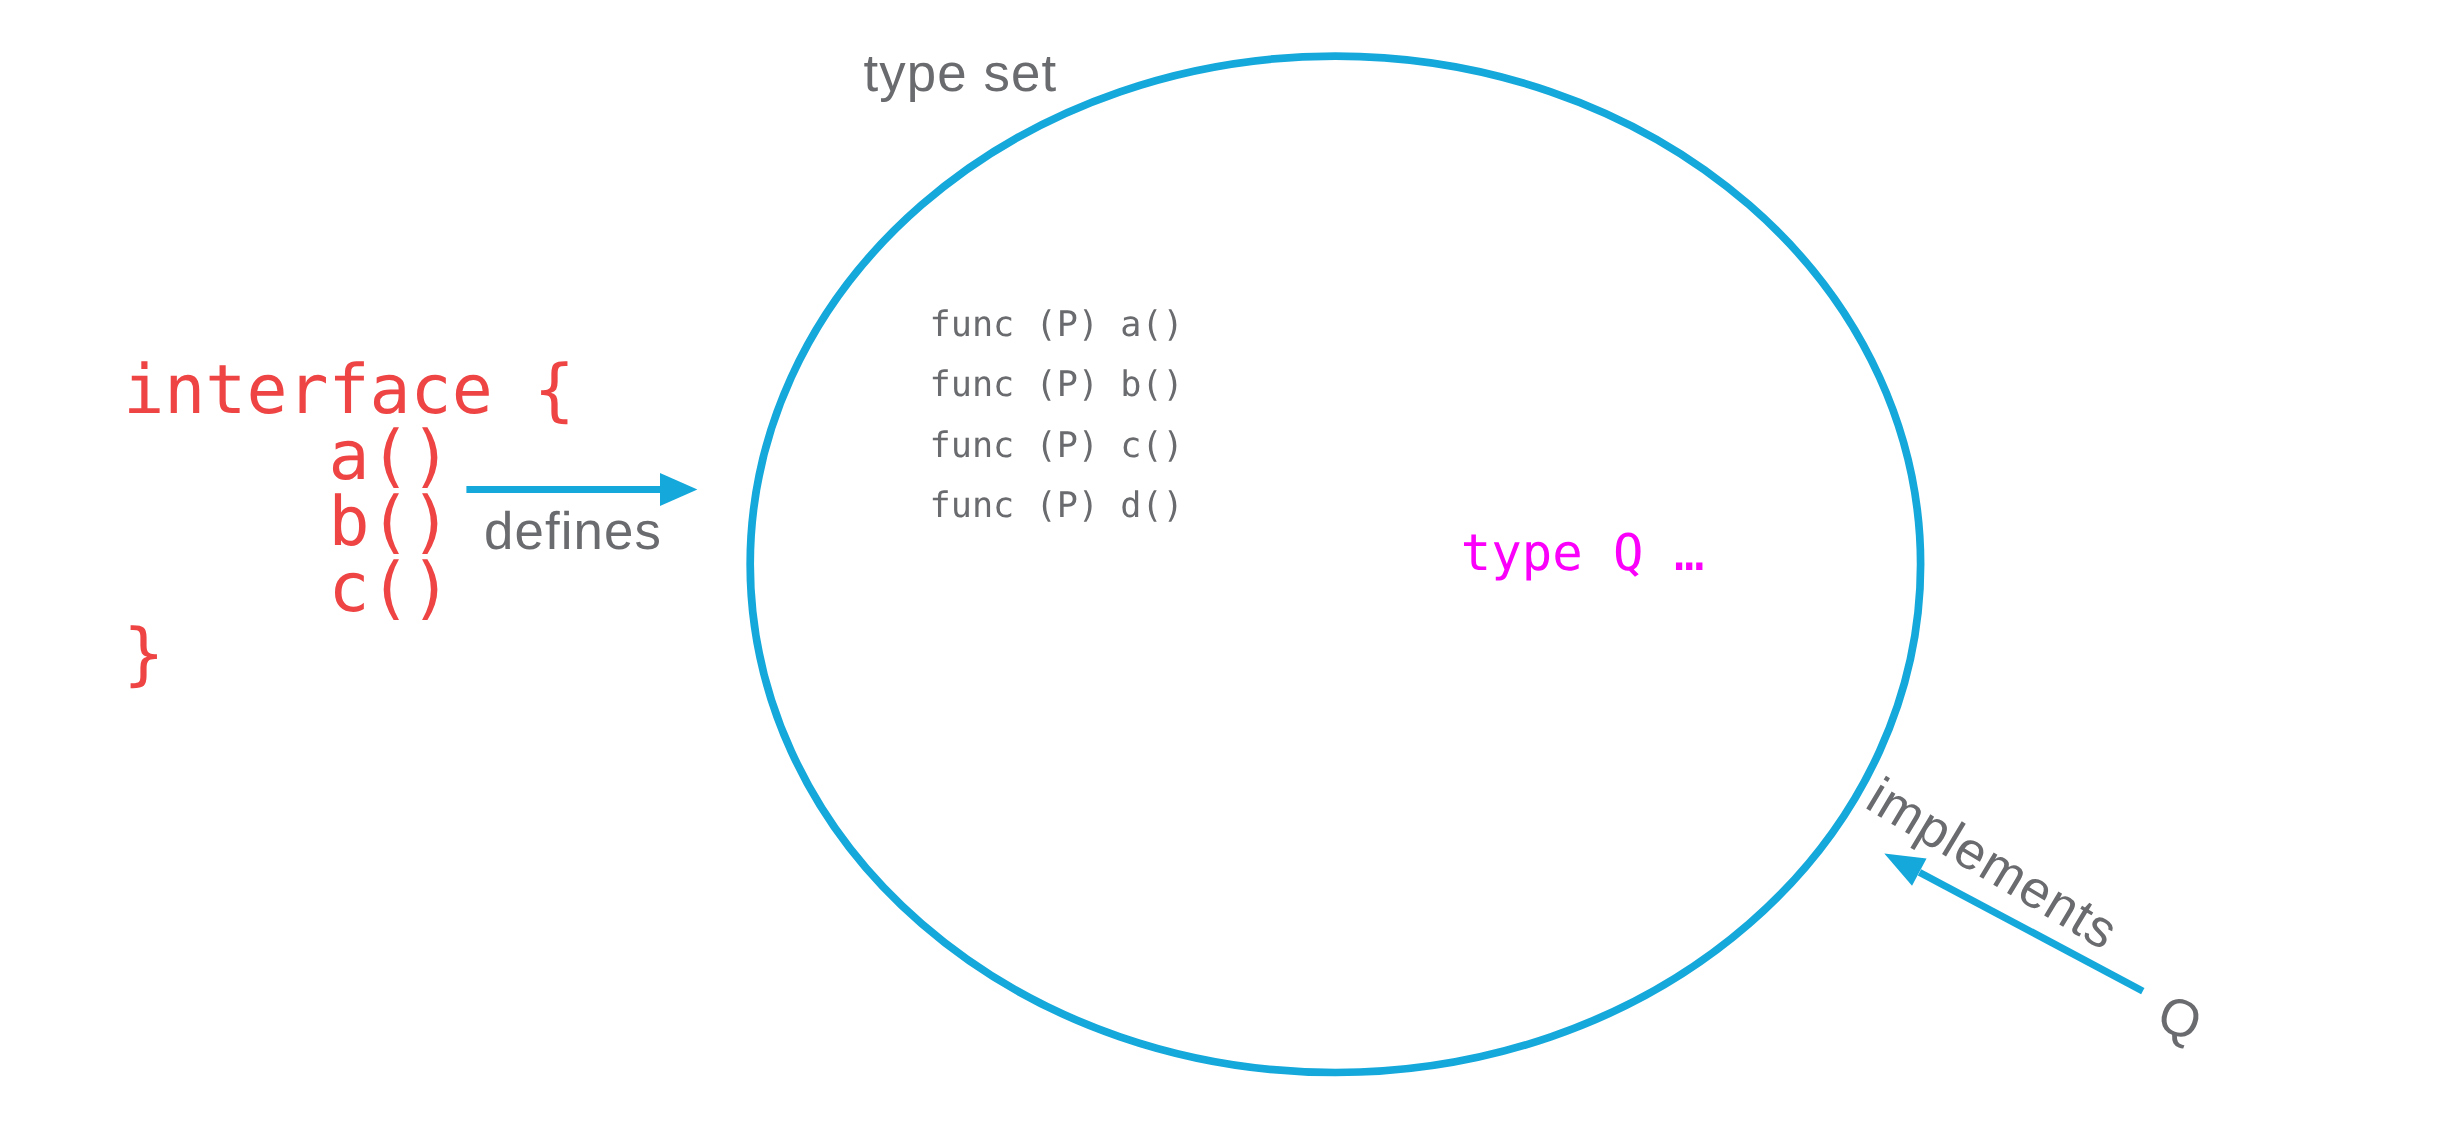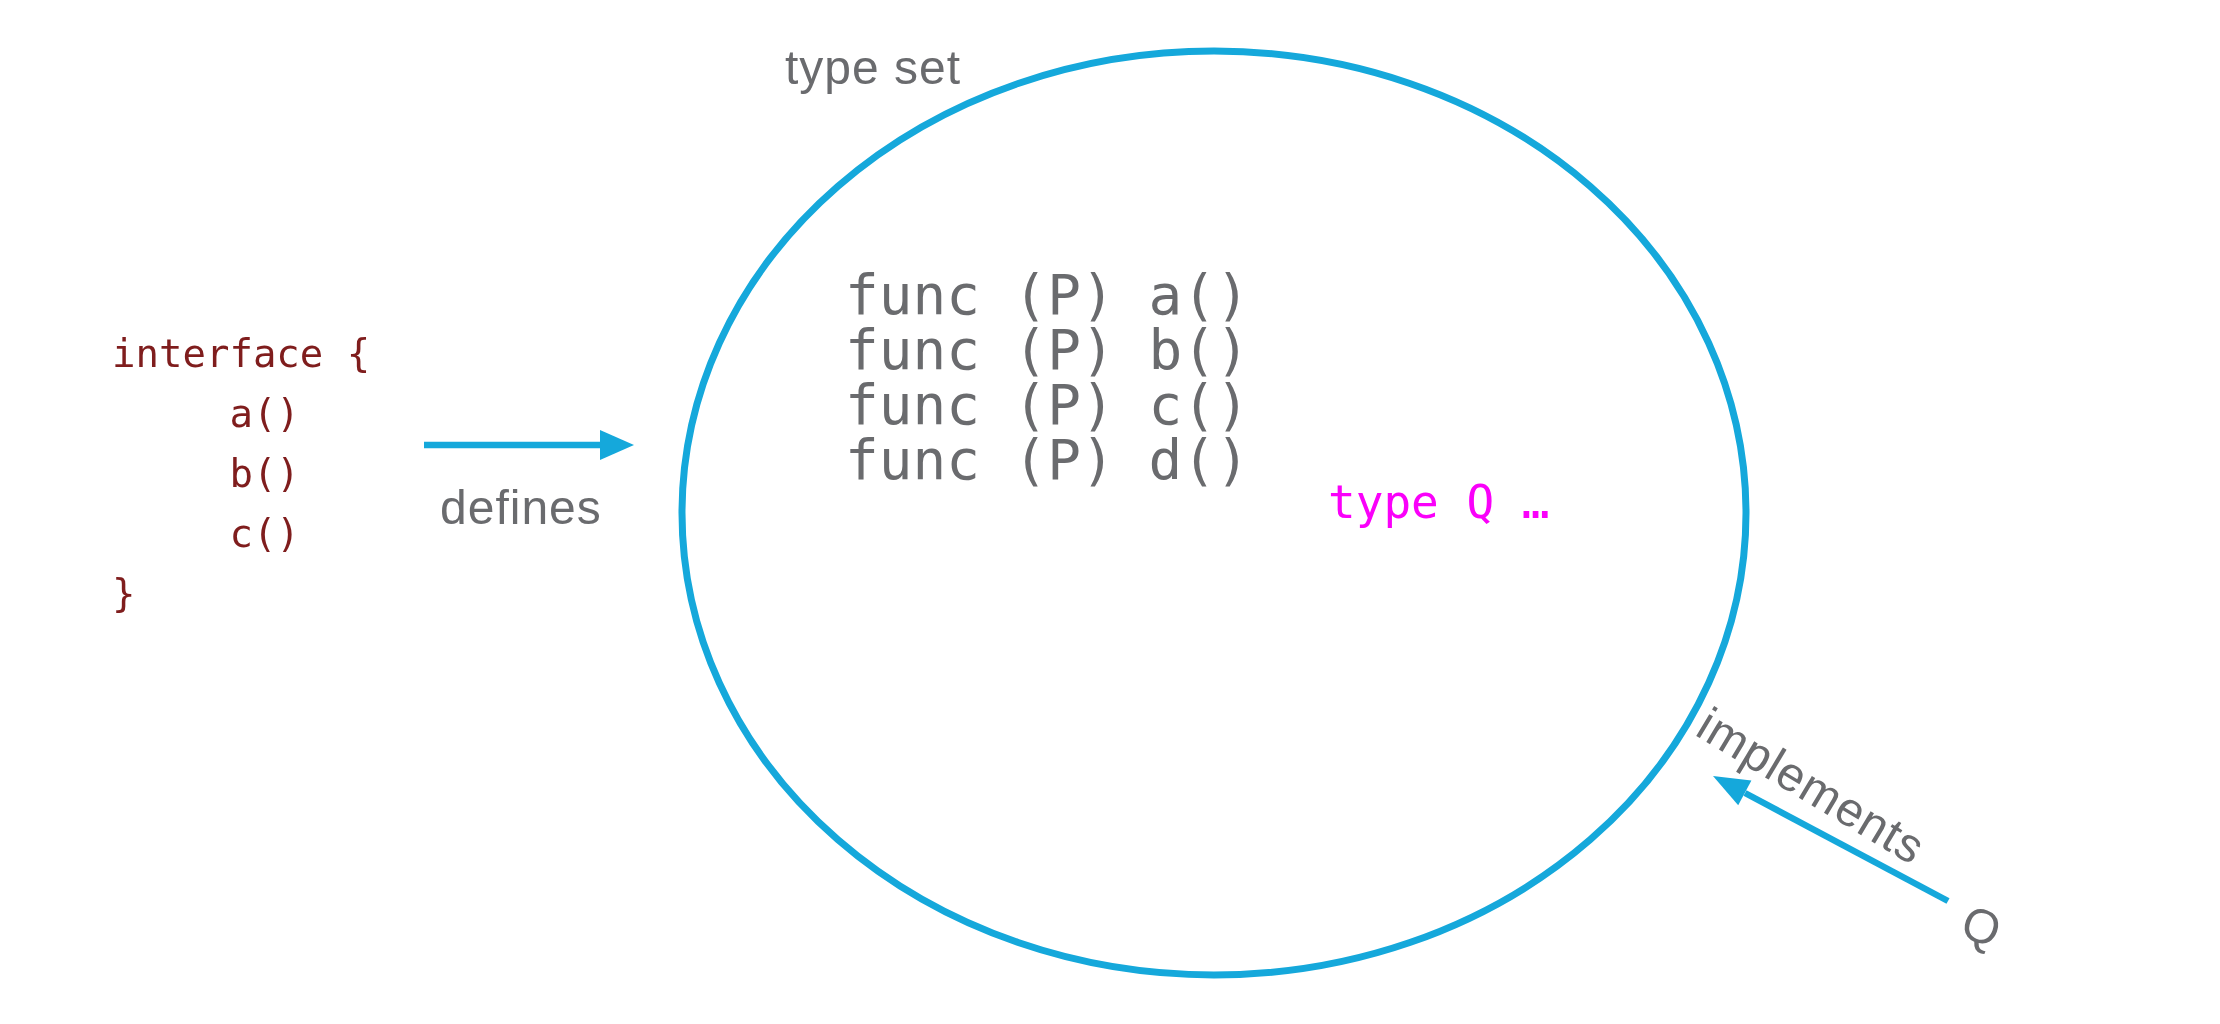--- a/index.html
+++ b/index.html
@@ -30,40 +30,40 @@
   }
   .code {
     position: absolute;
     margin: 0;
     font-family: "DejaVu Sans Mono", monospace;
     white-space: pre;
   }
   .iface-code {
     left: 112px;
     top: 324px;
-    font-size: 39px;
+    font-size: 62px;
     line-height: 60px;
-    color: #7f1d1d;
+    color: #ef4444;
   }
   .type-header {
     font-size: 46px;
     line-height: 55px;
   }
   .methods {
-    font-size: 56px;
+    font-size: 32px;
     line-height: 55px;
     color: #6A6B6E;
   }
   .type-p-header { left: 845px; top: 212px; color: #F9A643; }
   .type-p-methods { left: 845px; top: 267px; }
   .type-q-header { left: 1328px; top: 475px; color: #FA00FA; }
   .type-q-methods { left: 1268px; top: 528px; }
   .type-r-header { left: 918px; top: 594px; color: #1ECF1E; }
   .type-set-label { left: 785px; top: 44px; }
-  .defines-label { left: 440px; top: 484px; }
+  .defines-label { left: 440px; top: 460px; }
   .implements-label {
     left: 1714px;
     top: 700px;
     transform: rotate(31deg);
     transform-origin: 0 0;
   }
   .q-label {
     left: 1972px;
     top: 898px;
     transform: rotate(20deg);

